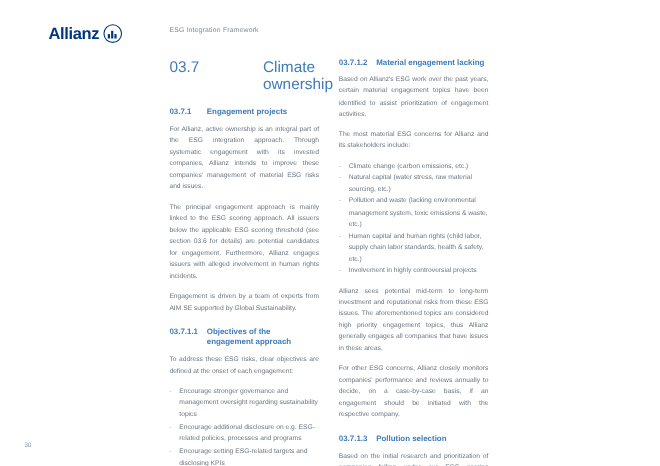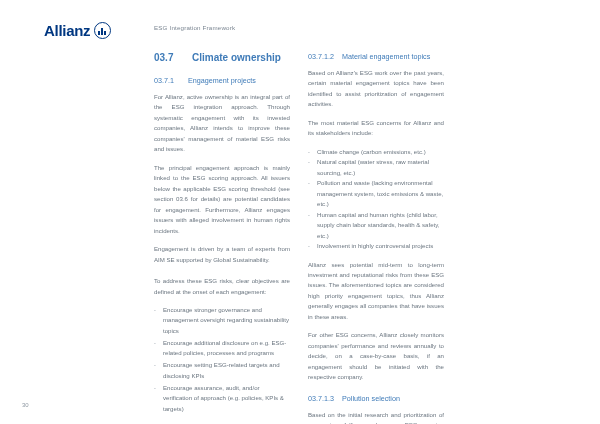--- a/index.html
+++ b/index.html
@@ -31,27 +31,27 @@
     position:absolute;left:154px;top:24px;
     font-size:6.2px;color:#7b8692;letter-spacing:.18px;
   }
 
   
   .col{position:absolute;top:52px;width:136px;}
   .col-left{left:154px;}
   .col-right{left:308px;}
 
   h2.sec{
-    font-size:10px;color:#3f7bb8;font-weight:bold;
-    margin:0 0 13px 0;display:flex;
+    font-size:14px;color:#3f7bb8;font-weight:normal;
+    margin:0 0 13px 0;display:flex;gap:47px;
   }
   h2.sec .num{width:38px;flex:none;}
 
   h3.sub{
-    font-size:7.2px;color:#3f7bb8;font-weight:normal;
+    font-size:7.2px;color:#3f7bb8;font-weight:bold;
     margin:0 0 7px 0;display:flex;line-height:1.25;
   }
   h3.sub .num{width:34px;flex:none;}
 
   p{
     font-size:6.1px;line-height:1.72;margin:0 0 8px 0;
     text-align:justify;color:#6b7680;
     -webkit-hyphens:none;hyphens:none;
   }
   p.last{margin-bottom:11px;}
@@ -98,20 +98,24 @@
 
     <h3 class="sub">
       <span class="num">03.7.1</span>
       <span>Engagement projects</span>
     </h3>
 
     <p>For Allianz, active ownership is an integral part of the ESG integration approach. Through systematic engagement with its invested companies, Allianz intends to improve these companies' management of material ESG risks and issues.</p>
     <p>The principal engagement approach is mainly linked to the ESG scoring approach. All issuers below the applicable ESG scoring threshold (see section 03.6 for details) are potential candidates for engagement. Furthermore, Allianz engages issuers with alleged involvement in human rights incidents.</p>
     <p class="last">Engagement is driven by a team of experts from AIM SE supported by Global Sustainability.</p>
 
+    <h3 class="sub">
+      <span class="num">03.7.1.1</span>
+      <span>Objectives of the engagement approach</span>
+    </h3>
 
     <p>To address these ESG risks, clear objectives are defined at the onset of each engagement:</p>
 
     <ul>
       <li>
           <span class="dash">-</span>
           <span class="txt">Encourage stronger governance and management oversight regarding sustainability topics</span>
         </li>
       <li>
           <span class="dash">-</span>
@@ -126,21 +130,21 @@
           <span class="txt">Encourage assurance, audit, and/or verification of approach (e.g. policies, KPIs &amp; targets)</span>
         </li>
 
     </ul>
   </div>
 
   <div class="col col-right">
 
     <h3 class="sub">
       <span class="num">03.7.1.2</span>
-      <span>Material engagement topics</span>
+      <span>Material engagement lacking</span>
     </h3>
 
     <p>Based on Allianz's ESG work over the past years, certain material engagement topics have been identified to assist prioritization of engagement activities.</p>
     <p>The most material ESG concerns for Allianz and its stakeholders include:</p>
 
     <ul class="tight">
       <li>
           <span class="dash">-</span>
           <span class="txt">Climate change (carbon emissions, etc.)</span>
         </li>

